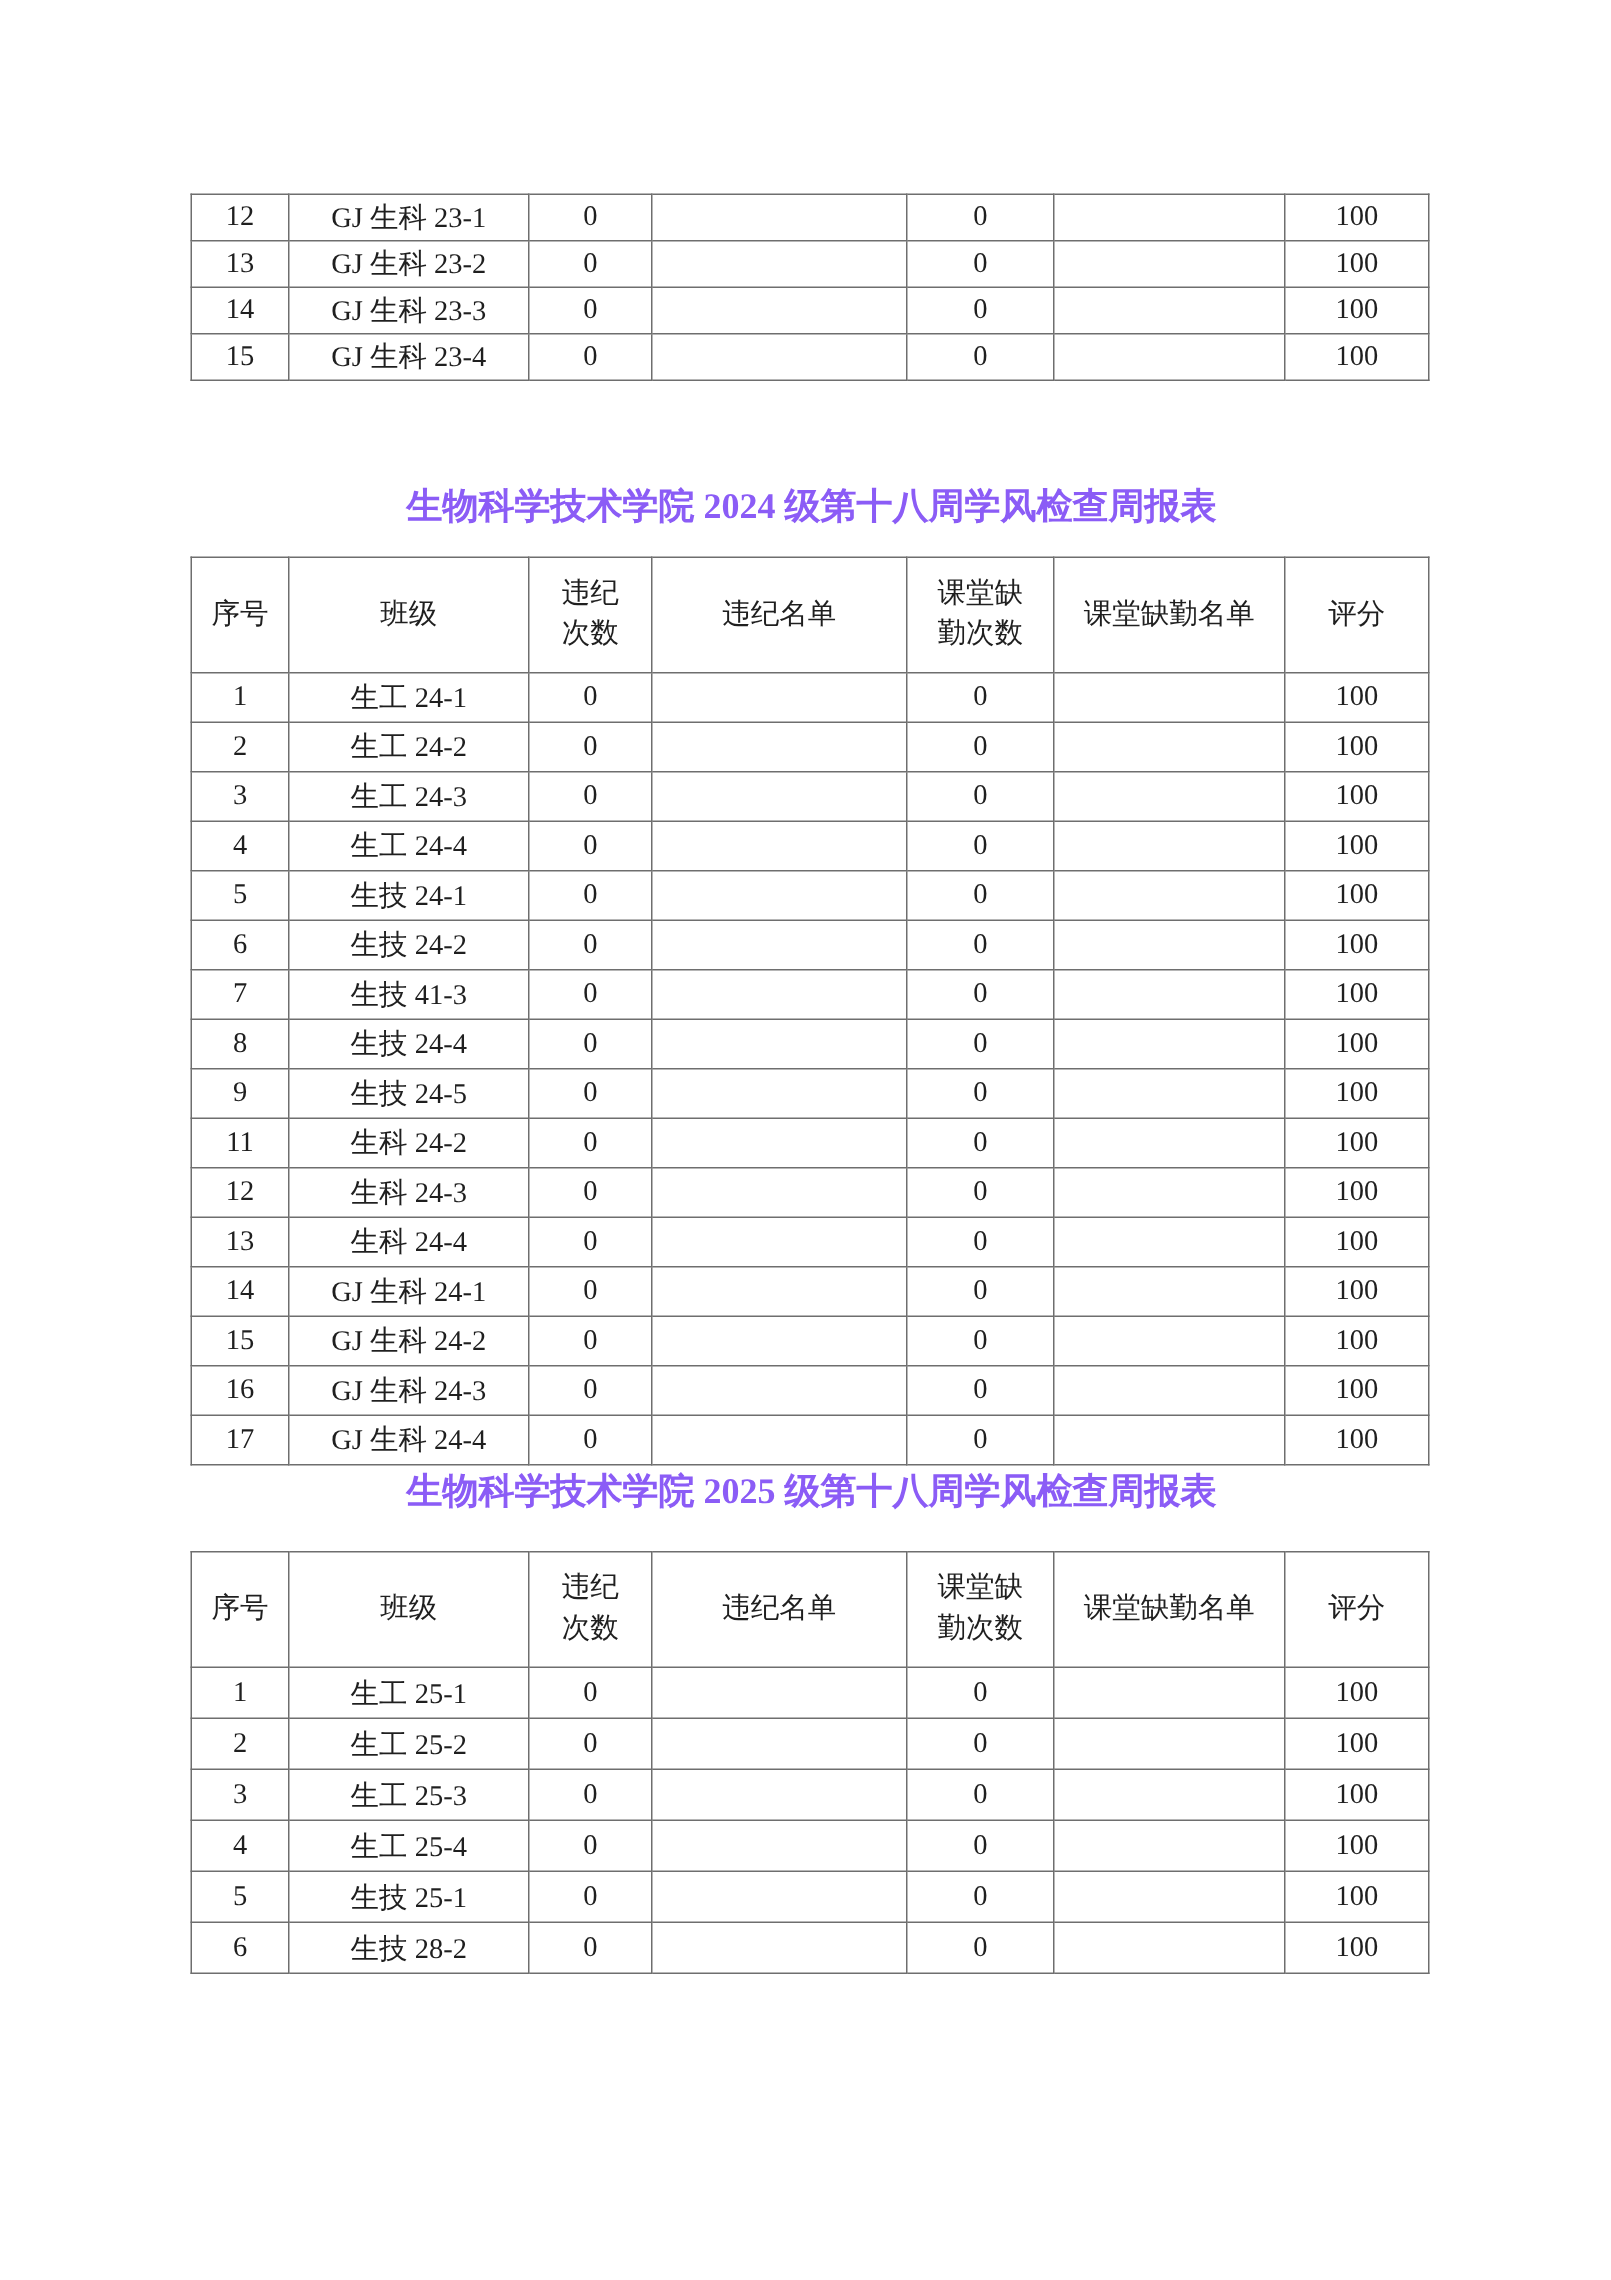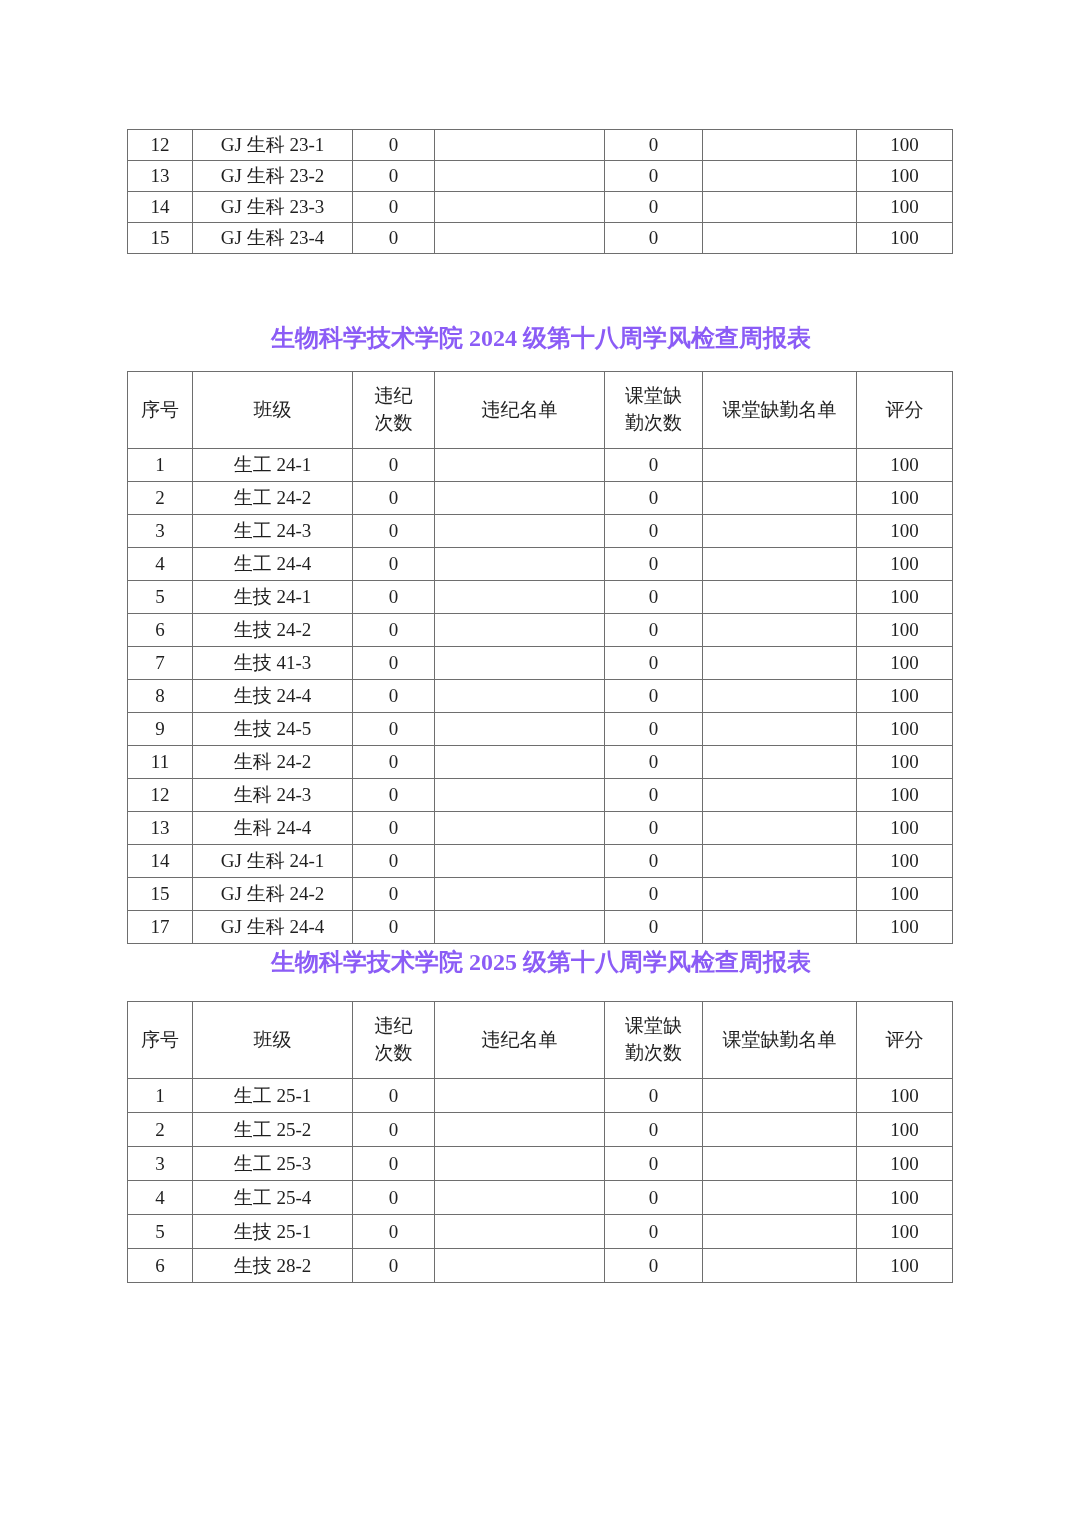--- a/index.html
+++ b/index.html
@@ -248,20 +248,29 @@
           <tr>
             <td class="c0">15</td>
             <td class="c1">GJ 生科 24-2</td>
             <td class="c2">0</td>
             <td class="c3"></td>
             <td class="c4">0</td>
             <td class="c5"></td>
             <td class="c6">100</td>
           </tr>
           <tr>
+            <td class="c0">16</td>
+            <td class="c1">GJ 生科 24-3</td>
+            <td class="c2">0</td>
+            <td class="c3"></td>
+            <td class="c4">0</td>
+            <td class="c5"></td>
+            <td class="c6">100</td>
+          </tr>
+          <tr>
             <td class="c0">17</td>
             <td class="c1">GJ 生科 24-4</td>
             <td class="c2">0</td>
             <td class="c3"></td>
             <td class="c4">0</td>
             <td class="c5"></td>
             <td class="c6">100</td>
           </tr>
         </tbody>
     </table>

